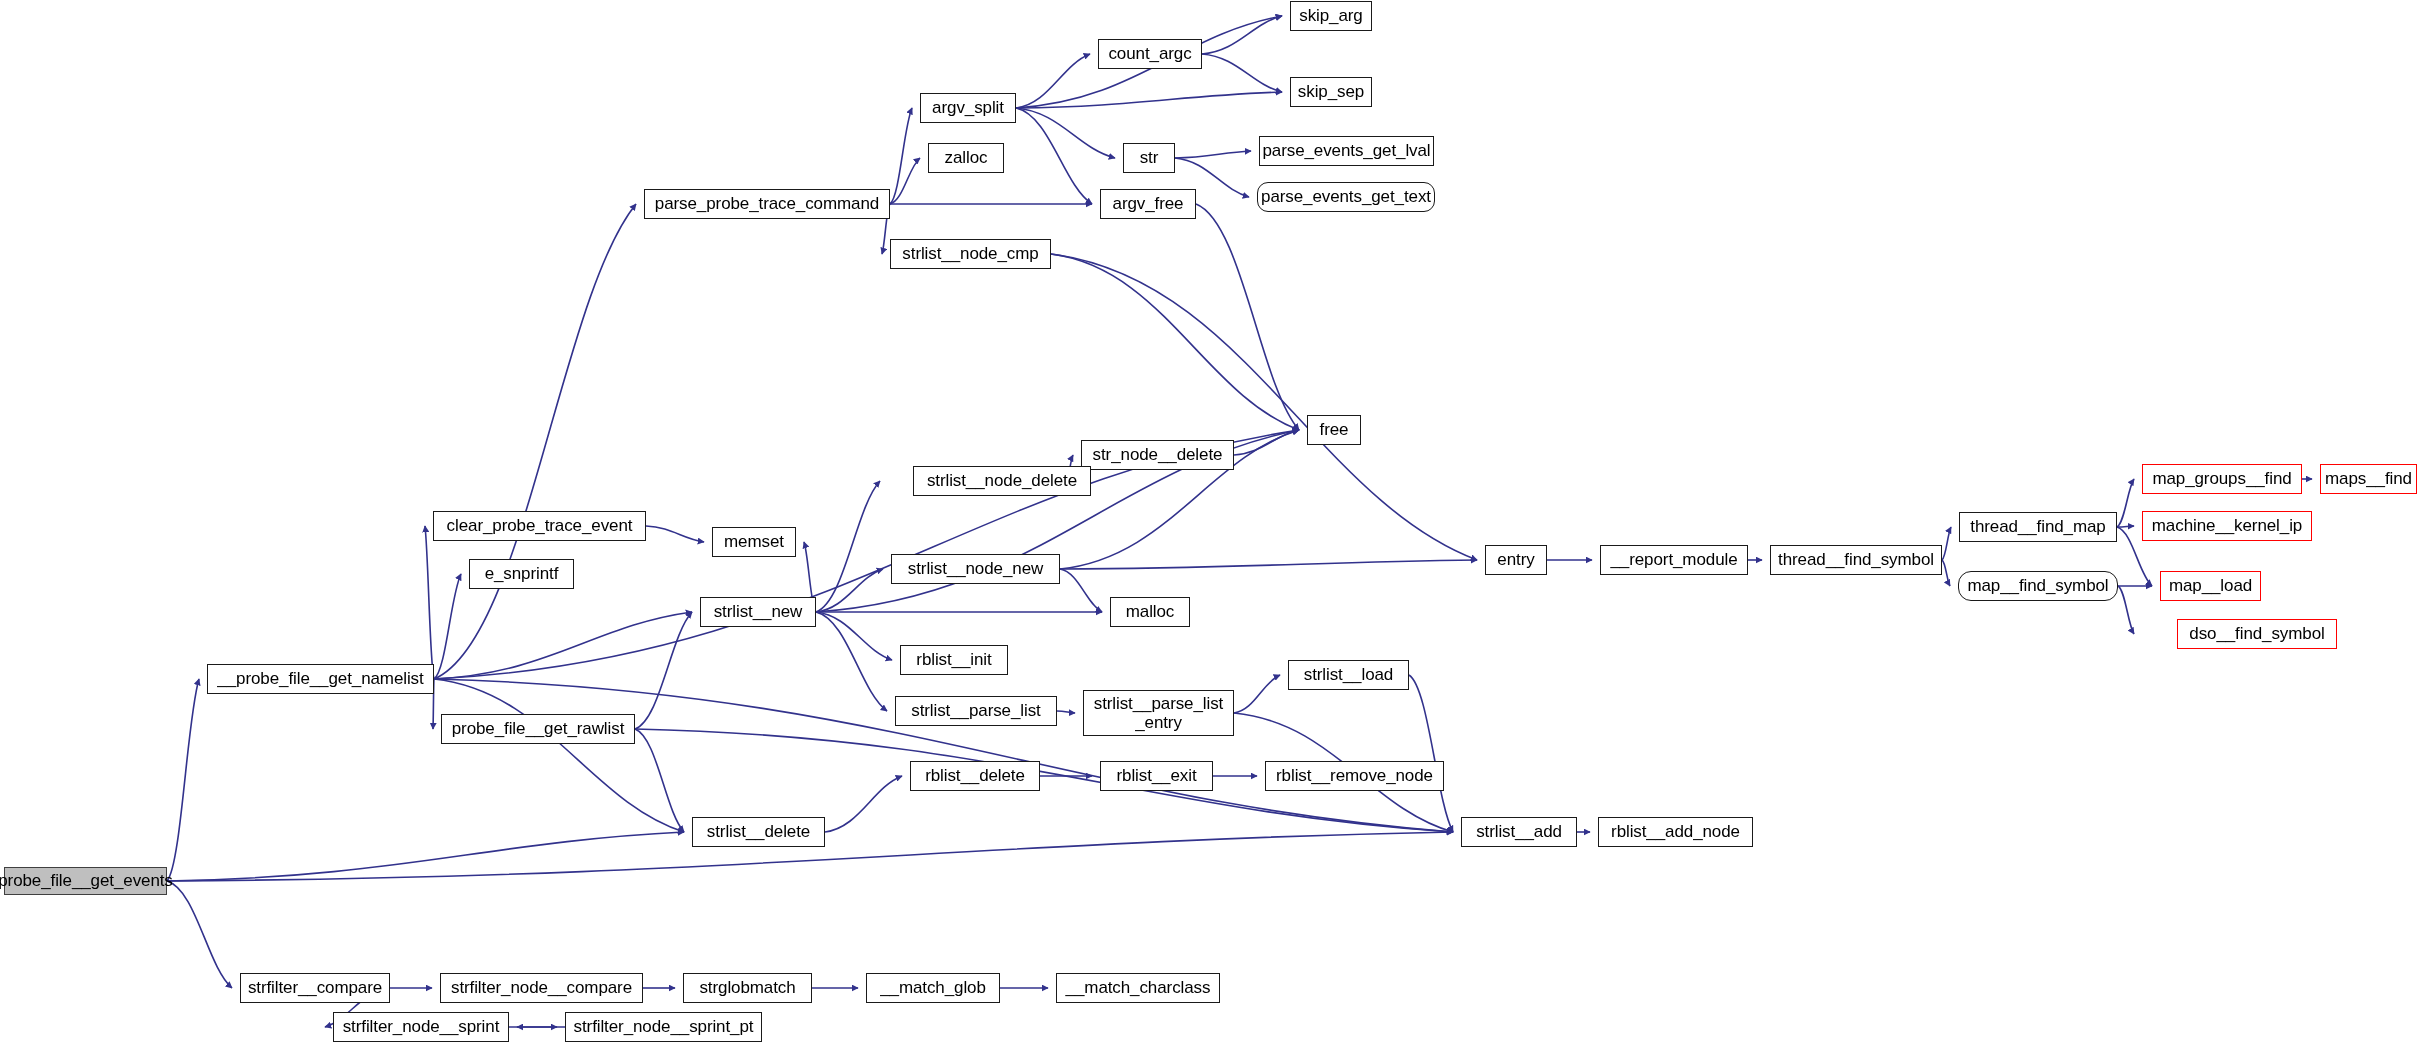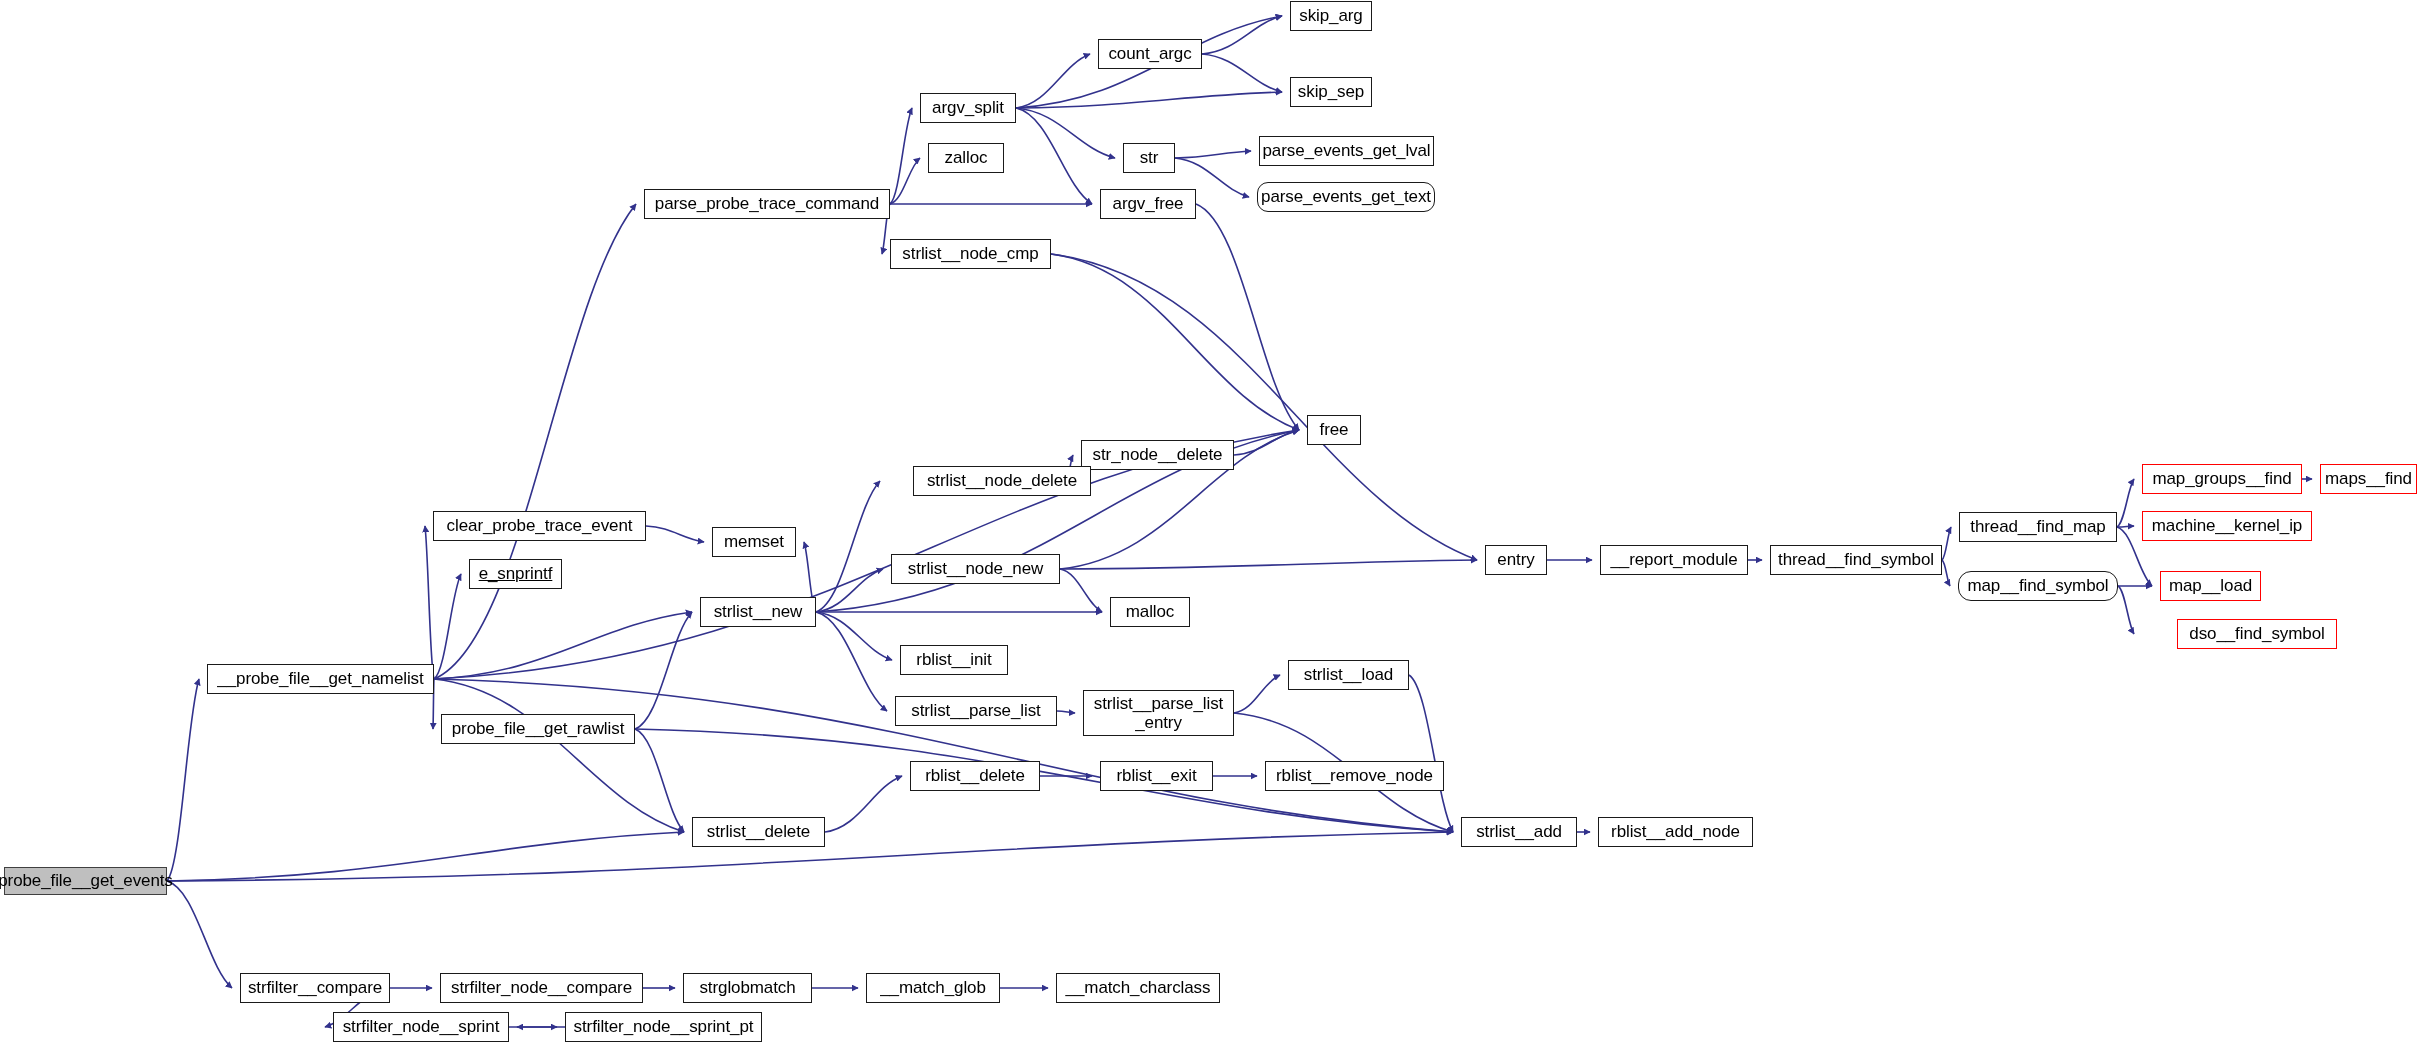--- a/index.html
+++ b/index.html
@@ -156,21 +156,21 @@
       <div class="node red" style="left: 2320px; top: 464px; width: 97px; height: 30px;">maps__find</div>
       <div class="node" style="left: 888px; top: 466px; width: 178px; height: 30px; margin-left: 25px;">strlist__node_delete</div>
       <div class="node" style="left: 433px; top: 511px; width: 213px; height: 30px;">clear_probe_trace_event</div>
       <div class="node red" style="left: 2142px; top: 511px; width: 170px; height: 30px;">machine__kernel_ip</div>
       <div class="node" style="left: 1959px; top: 512px; width: 158px; height: 30px;">thread__find_map</div>
       <div class="node" style="left: 712px; top: 527px; width: 84px; height: 30px;">memset</div>
       <div class="node" style="left: 1485px; top: 545px; width: 62px; height: 30px;">entry</div>
       <div class="node" style="left: 1600px; top: 545px; width: 148px; height: 30px;">__report_module</div>
       <div class="node" style="left: 1770px; top: 545px; width: 172px; height: 30px;">thread__find_symbol</div>
       <div class="node" style="left: 891px; top: 554px; width: 169px; height: 30px;">strlist__node_new</div>
-      <div class="node" style="left: 469px; top: 559px; width: 93px; height: 30px; text-decoration: underline;">e_snprintf</div>
+      <div class="node" style="left: 469px; top: 559px; width: 105px; height: 30px;">e_snprintf</div>
       <div class="node" style="left: 1958px; top: 571px; width: 160px; height: 30px; border-radius: 13px;">map__find_symbol</div>
       <div class="node red" style="left: 2160px; top: 571px; width: 101px; height: 30px;">map__load</div>
       <div class="node" style="left: 700px; top: 597px; width: 116px; height: 30px;">strlist__new</div>
       <div class="node" style="left: 1110px; top: 597px; width: 80px; height: 30px;">malloc</div>
       <div class="node red" style="left: 2142px; top: 619px; width: 160px; height: 30px; margin-left: 35px;">dso__find_symbol</div>
       <div class="node" style="left: 900px; top: 645px; width: 108px; height: 30px;">rblist__init</div>
       <div class="node" style="left: 1288px; top: 660px; width: 121px; height: 30px;">strlist__load</div>
       <div class="node" style="left: 207px; top: 664px; width: 227px; height: 30px;">__probe_file__get_namelist</div>
       <div class="node" style="left: 895px; top: 696px; width: 162px; height: 30px;">strlist__parse_list</div>
       <div class="node two-line" style="left: 1083px; top: 690px; width: 151px; height: 46px;">strlist__parse_list

